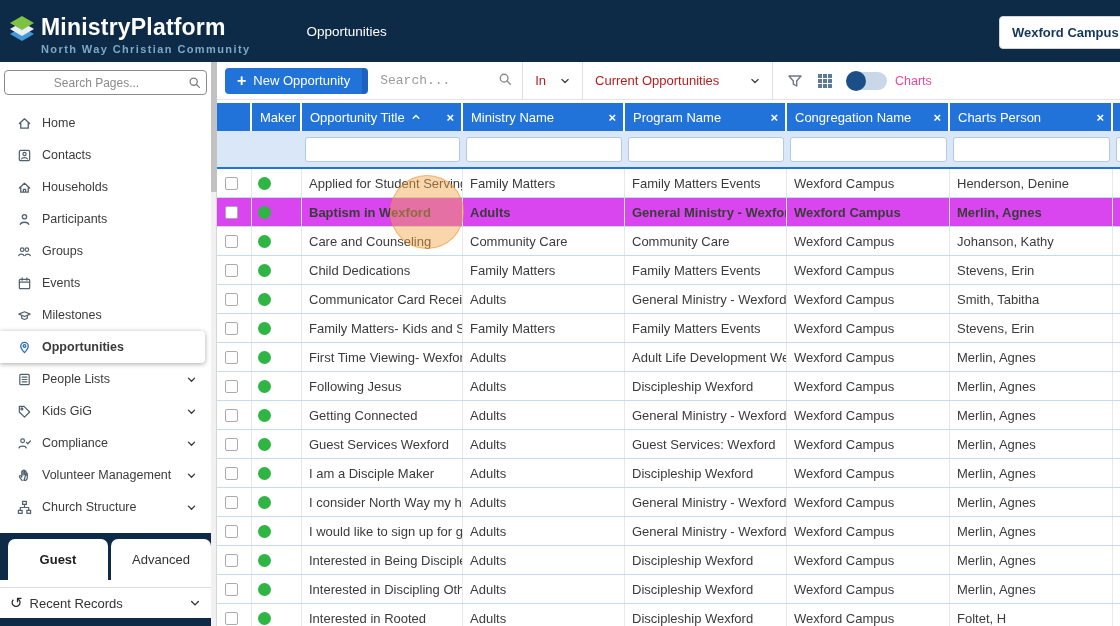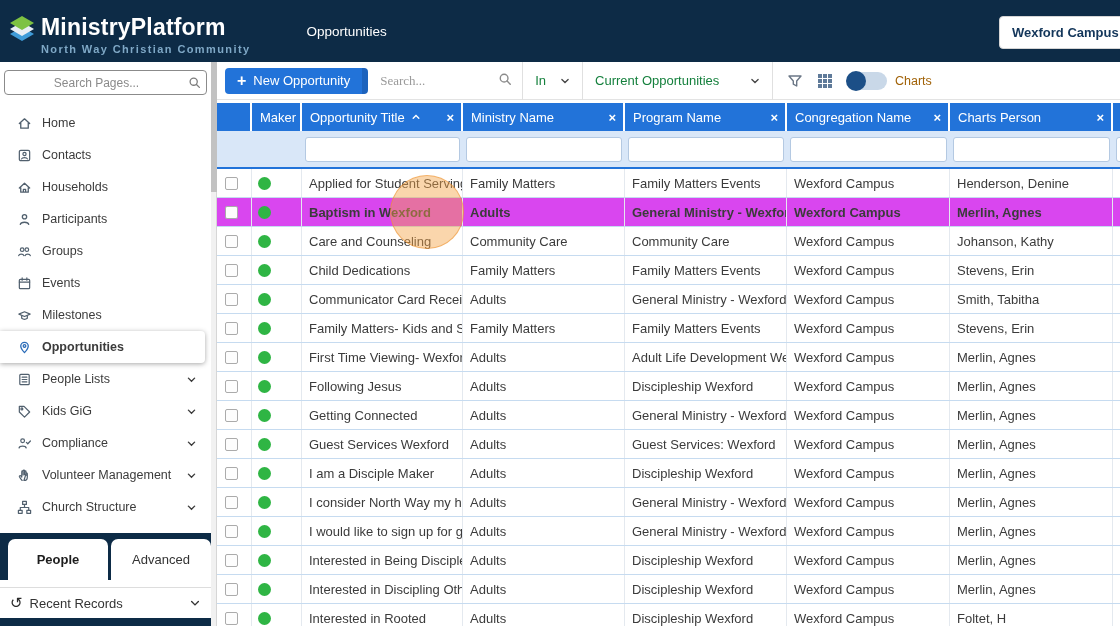--- a/index.html
+++ b/index.html
@@ -56,32 +56,32 @@
 
   
   .main { flex:1; background:#fff; display:flex; flex-direction:column; overflow:hidden; }
   .toolbar { height:38px; border-bottom:1px solid #e3e3e3; display:flex; align-items:center; flex:0 0 38px; }
   .new-btn { margin-left:8px; height:26px; background:#2273d9; border:none; border-right:6px solid #1d63bd;
     border-radius:4px; color:#fff; font-size:13px; display:flex; align-items:center; gap:7px;
     padding:0 12px; cursor:pointer; font-family:inherit; }
   .new-btn .plus { font-size:16px; font-weight:700; line-height:1; }
   .tsearch { width:153px; display:flex; align-items:center; margin-left:2px; padding:0 10px;
     border-right:1px solid #e0e0e0; height:38px; }
-  .tsearch input { border:none; outline:none; width:112px; font-size:13px; color:#333; font-family:Liberation Serif, serif; }
+  .tsearch input { border:none; outline:none; width:112px; font-size:13px; color:#333; font-family:Liberation Mono, monospace; }
   .tsearch input::placeholder { color:#9a9a9a; }
   .tsearch .mag { margin-left:auto; }
   .dd { display:flex; align-items:center; height:38px; padding:0 12px; border-right:1px solid #e0e0e0;
-    font-size:13px; color:#15803d; cursor:pointer; gap:14px; }
+    font-size:13px; color:#b91c1c; cursor:pointer; gap:14px; }
   .dd.wide { min-width:190px; justify-content:space-between; }
   .tb-ic { margin-left:14px; display:inline-flex; cursor:pointer; }
   .switch { width:40px; height:18px; background:#c9d8e8; border-radius:9px; margin-left:14px;
     position:relative; cursor:pointer; flex:0 0 40px; }
   .switch .knob { position:absolute; left:-1px; top:-1px; width:20px; height:20px; border-radius:50%;
     background:#1c4f87; }
-  .charts-label { font-size:12.5px; color:#a16207; margin-left:8px; }
+  .charts-label { font-size:12.5px; color:#ec4899; margin-left:8px; }
 
   
   .grid-head { display:grid; grid-template-columns:33px 48px 159px 160px 160px 161px 161px 1fr;
     column-gap:2px; margin-top:3px; flex:0 0 28px; background:#fff; }
   .hcell { background:#2273d9; color:#fff; display:flex; align-items:center; font-size:13px;
     padding-left:8px; overflow:hidden; white-space:nowrap; cursor:pointer; }
   .hsort { margin-left:6px; display:inline-flex; }
   .hclose { margin-left:auto; padding:0 7px; font-size:13px; font-weight:700; cursor:pointer; }
   .filter-row { display:grid; grid-template-columns:35px 50px 161px 162px 162px 163px 163px 1fr;
     background:#d9e7f8; flex:0 0 38px; border-bottom:2px solid #2273d9; }
@@ -276,21 +276,21 @@
             </span>
             <span class="si-label">Church Structure</span>
             <span class="si-chev">
               <svg width="11" height="11" viewBox="0 0 16 16" fill="none" stroke="#3a3a3a" stroke-width="2" stroke-linecap="round">
                 <path d="M3.5 6 8 10.5 12.5 6"></path>
               </svg>
             </span>
           </div>
         </nav>
       <div class="side-tabs">
-        <div class="side-tab active">People</div>
+        <div class="side-tab active">Guest</div>
         <div class="side-tab">Advanced</div>
       </div>
       <div class="recent">
         <span class="recent-ic">↺</span>
         <span>Recent Records</span>
         <span class="r-chev">
           <svg width="12" height="12" viewBox="0 0 16 16" fill="none" stroke="#333" stroke-width="1.8" stroke-linecap="round">
               <path d="M3.5 6 8 10.5 12.5 6"></path>
             </svg>
         </span>

